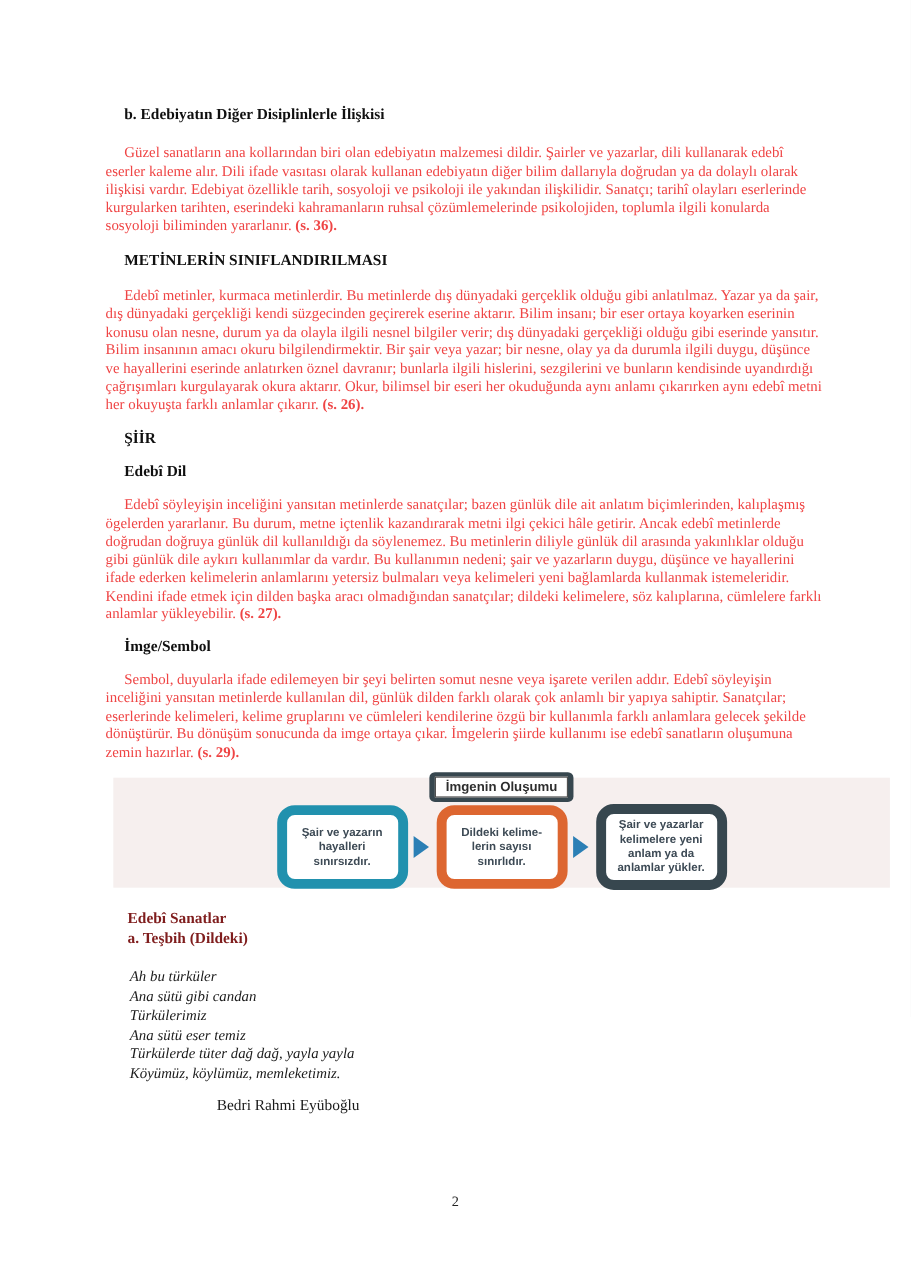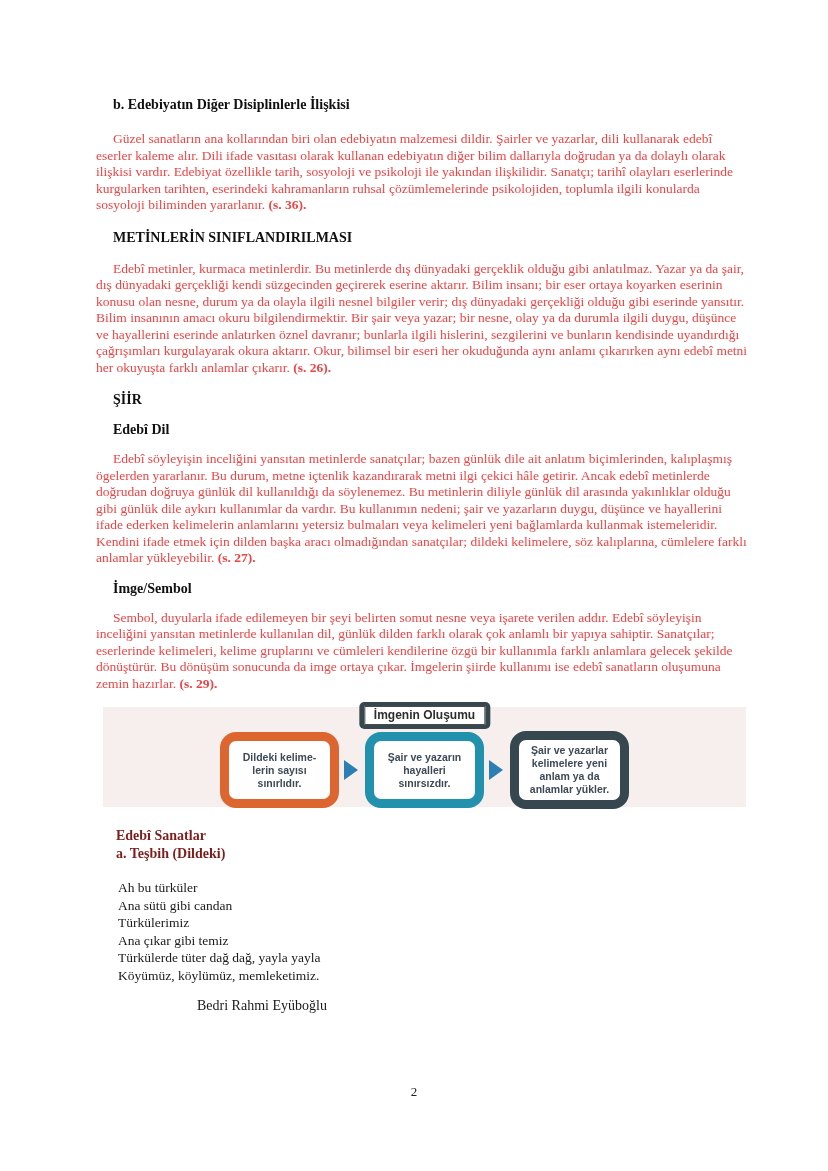--- a/index.html
+++ b/index.html
@@ -34,21 +34,21 @@
   }
   .para .ref { font-weight:700; }
   .gap-lg { margin-top:18px; }
   .gap-md { margin-top:15px; }
   .gap-sm { margin-top:13px; }
 
   
   .figure {
     position:relative;
     margin:15px 0 0 7px;
-    width:643px;
+    width:706px;
     height:100px;
     font-family:"Liberation Sans", sans-serif;
   }
   .fig-title-outer {
     position:absolute;
     top:-5px; left:50%;
     transform:translateX(-50%);
     border-radius:5px;
     padding:4px 5px;
     z-index:2;
@@ -99,20 +99,21 @@
     border-left:14px solid #2b7fb5;
     margin:0 5px;
   }
   .fig-item:last-child .fig-arrow { display:none; }
 
   
   .subheads { margin:20px 0 0 20px; }
   .subheads div { font-size:14px; line-height:18px; font-weight:700; color:#7f1d1d; }
   .poem { margin:16px 0 0 22px; }
   .poem div {
+    font-style:italic;
     font-size:13.5px;
     line-height:17.5px;
     color:#1a1a1a;
   }
   .attribution {
     margin:14px 0 0 101px;
     font-size:14px;
     color:#1a1a1a;
   }
   .page-number {
@@ -148,33 +149,33 @@
 
     <p class="para gap-sm"><span>Sembol, duyularla ifade edilemeyen bir şeyi belirten somut nesne veya işarete verilen addır. Edebî söyleyişin inceliğini yansıtan metinlerde kullanılan dil, günlük dilden farklı olarak çok anlamlı bir yapıya sahiptir. Sanatçılar; eserlerinde kelimeleri, kelime gruplarını ve cümleleri kendilerine özgü bir kullanımla farklı anlamlara gelecek şekilde dönüştürür. Bu dönüşüm sonucunda da imge ortaya çıkar. İmgelerin şiirde kullanımı ise edebî sanatların oluşumuna zemin hazırlar.</span> <span class="ref">(s. 29).</span></p>
 
     <div class="figure" style="background-color: rgb(246, 239, 238);">
       <div class="fig-title-outer" style="background-color: rgb(55, 71, 79);">
         <div class="fig-title-inner">İmgenin Oluşumu</div>
       </div>
       <div class="fig-row">
 
           <div class="fig-item">
+            <div class="fig-box" style="border-color: rgb(33, 145, 174);">
+              <span class="fig-box-text">Şair ve yazarın
+hayalleri
+sınırsızdır.</span>
+            </div>
+            <span class="fig-arrow" style="border-left-color: rgb(43, 127, 181);"></span>
+          </div>
+
+          <div class="fig-item">
             <div class="fig-box" style="border-color: rgb(221, 102, 48);">
               <span class="fig-box-text">Dildeki kelime-
 lerin sayısı
 sınırlıdır.</span>
-            </div>
-            <span class="fig-arrow" style="border-left-color: rgb(43, 127, 181);"></span>
-          </div>
-
-          <div class="fig-item">
-            <div class="fig-box" style="border-color: rgb(33, 145, 174);">
-              <span class="fig-box-text">Şair ve yazarın
-hayalleri
-sınırsızdır.</span>
             </div>
             <span class="fig-arrow" style="border-left-color: rgb(43, 127, 181);"></span>
           </div>
 
           <div class="fig-item">
             <div class="fig-box" style="border-color: rgb(55, 71, 79);">
               <span class="fig-box-text">Şair ve yazarlar
 kelimelere yeni
 anlam ya da
 anlamlar yükler.</span>
@@ -191,21 +192,21 @@
     </div>
 
     <div class="poem">
 
         <div>Ah bu türküler</div>
 
         <div>Ana sütü gibi candan</div>
 
         <div>Türkülerimiz</div>
 
-        <div>Ana çıkar gibi temiz</div>
+        <div>Ana sütü eser temiz</div>
 
         <div>Türkülerde tüter dağ dağ, yayla yayla</div>
 
         <div>Köyümüz, köylümüz, memleketimiz.</div>
       </div>
 
     <div class="attribution">Bedri Rahmi Eyüboğlu</div>
 
   </div>
 

